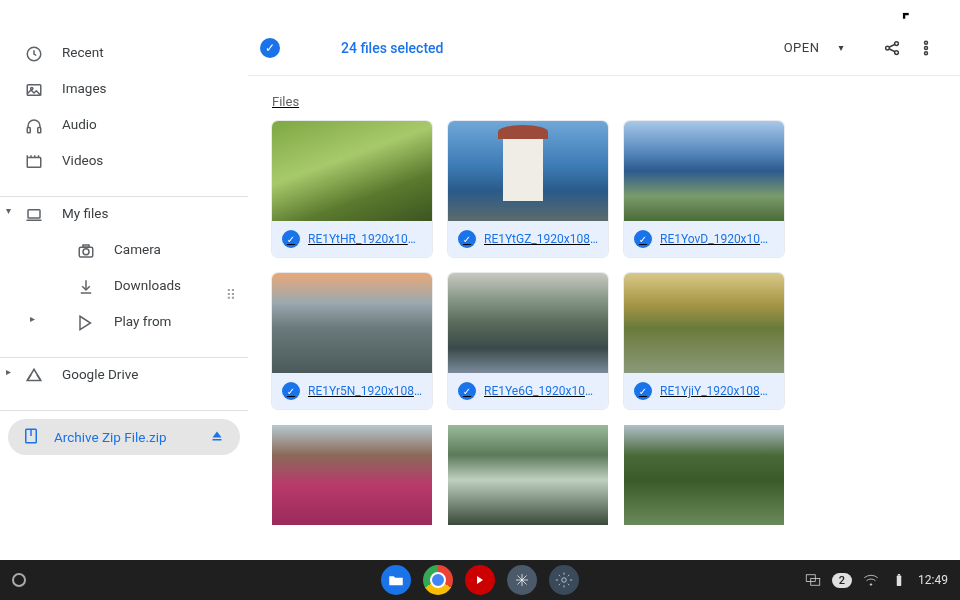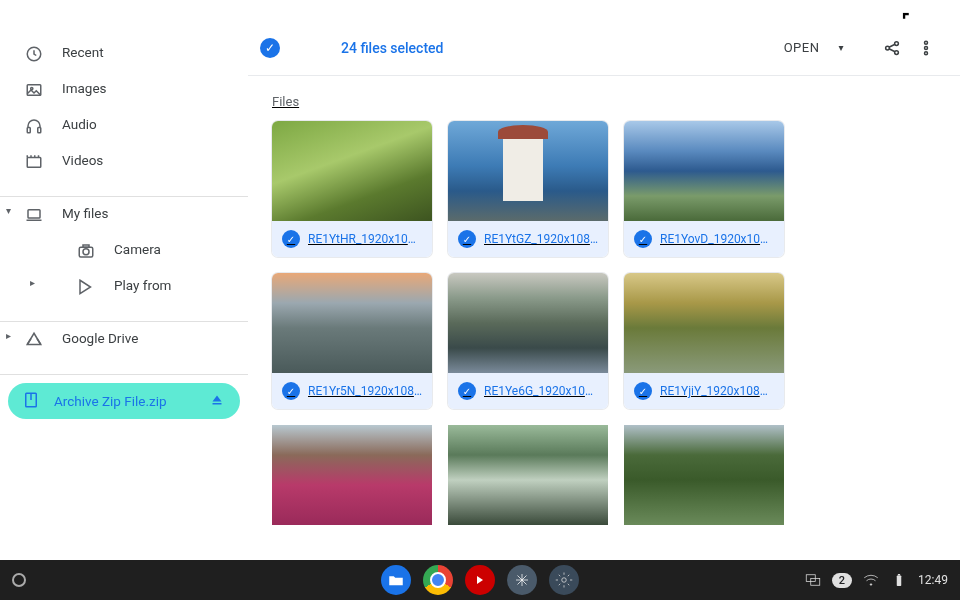--- a/index.html
+++ b/index.html
@@ -17,21 +17,21 @@
 
 .side-item { display: flex; align-items: flex-start; height: 36px; padding-left: 24px; gap: 18px; color:#3c4043; font-size:13.5px; cursor: pointer; }
 .side-item .icon { width:20px; height:20px; display:flex; align-items:center; justify-content:center; color:#5f6368; }
 .side-item.sub { padding-left:76px; }
 .side-sep { height:1px; background:#e0e0e0; margin: 8px 0; }
 .side-item .chev { position:absolute; left:6px; font-size:10px; color:#5f6368; }
 .side-row { position:relative; }
 .drag-handle { position:absolute; right:10px; top:50%; transform:translateY(-50%); color:#9aa0a6; font-size:14px; letter-spacing:2px; line-height:4px; }
 
 
-.archive-pill { margin: 8px 8px 0 8px; height: 36px; border-radius: 18px; background:#5eead4; display:flex; align-items:center; padding:0 14px; gap:14px; color:#1a73e8; font-size:13.5px; cursor:pointer; }
+.archive-pill { margin: 8px 8px 0 8px; height: 36px; border-radius: 18px; background:#e5e5e5; display:flex; align-items:center; padding:0 14px; gap:14px; color:#1a73e8; font-size:13.5px; cursor:pointer; }
 .archive-pill .eject { margin-left:auto; }
 
 
 .toolbar { height: 56px; margin-top: 20px; display:flex; align-items:center; padding: 0 24px 0 12px; border-bottom: 1px solid #e8eaed; }
 .sel-check { width:20px; height:20px; border-radius:50%; background:#1a73e8; display:flex; align-items:center; justify-content:center; color:#fff; font-size:12px; margin-right:14px; }
 .sel-text { color:#1a73e8; font-size:14px; font-weight:500;margin-left:47px; }
 .toolbar .spacer { flex:1; }
 .open-btn { font-size:13px; letter-spacing:0.5px; color:#3c4043; display:flex; align-items:center; gap:19px; cursor:pointer; margin-right:24px; }
 .tb-icon { width:20px; height:20px; display:flex; align-items:center; justify-content:center; color:#3c4043; cursor:pointer; margin-left:14px; }
 
@@ -164,20 +164,33 @@
           <svg viewBox="0 0 24 24">
             <rect x="3" y="7" width="18" height="13" rx="2"></rect>
             <circle cx="12" cy="13" r="4"></circle>
             <rect x="8" y="4" width="8" height="3"></rect>
           </svg>
         </span>
       <span>Camera</span>
     </div>
     <div class="side-row">
       <div class="side-item sub">
+        <span class="icon">
+            <svg viewBox="0 0 24 24">
+              <path d="M12 3v12"></path>
+              <polyline points="7 11 12 16 17 11"></polyline>
+              <line x1="5" y1="20" x2="19" y2="20"></line>
+            </svg>
+          </span>
+        <span>Downloads</span>
+      </div>
+      <span class="drag-handle">⠿</span>
+    </div>
+    <div class="side-row">
+      <div class="side-item sub">
         <span class="chev" style="left:30px">▸</span>
         <span class="icon">
             <svg viewBox="0 0 24 24" fill="currentColor" stroke="none">
               <path d="M4 3l14 9-14 9z"></path>
             </svg>
           </span>
         <span>Play from</span>
       </div>
     </div>
     <div class="side-sep"></div>

